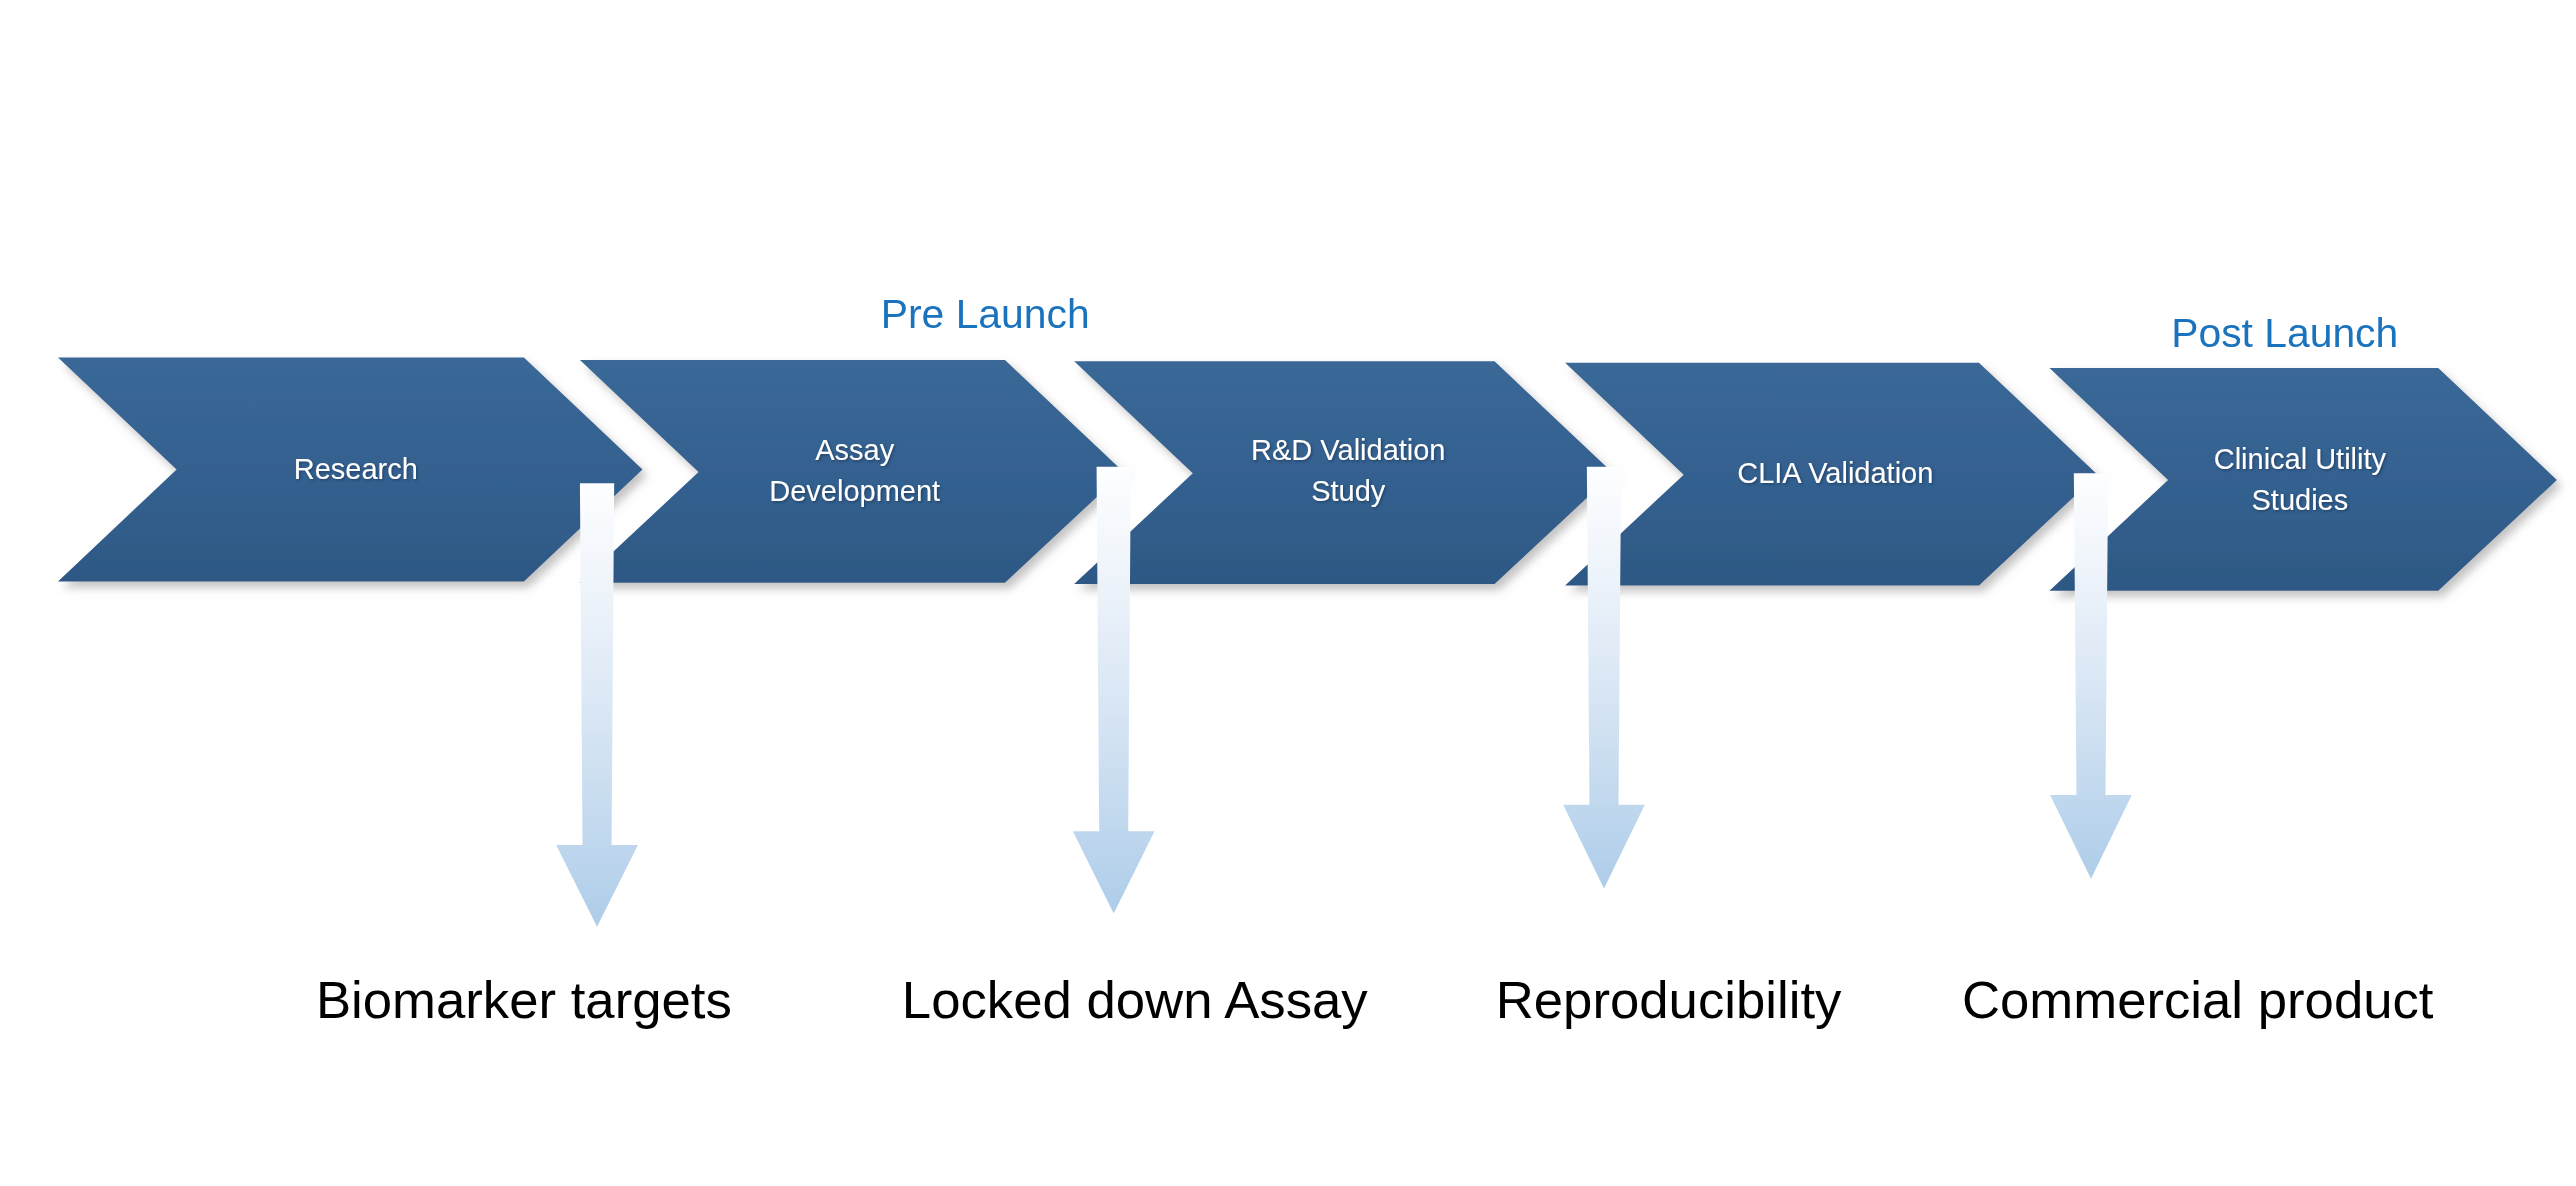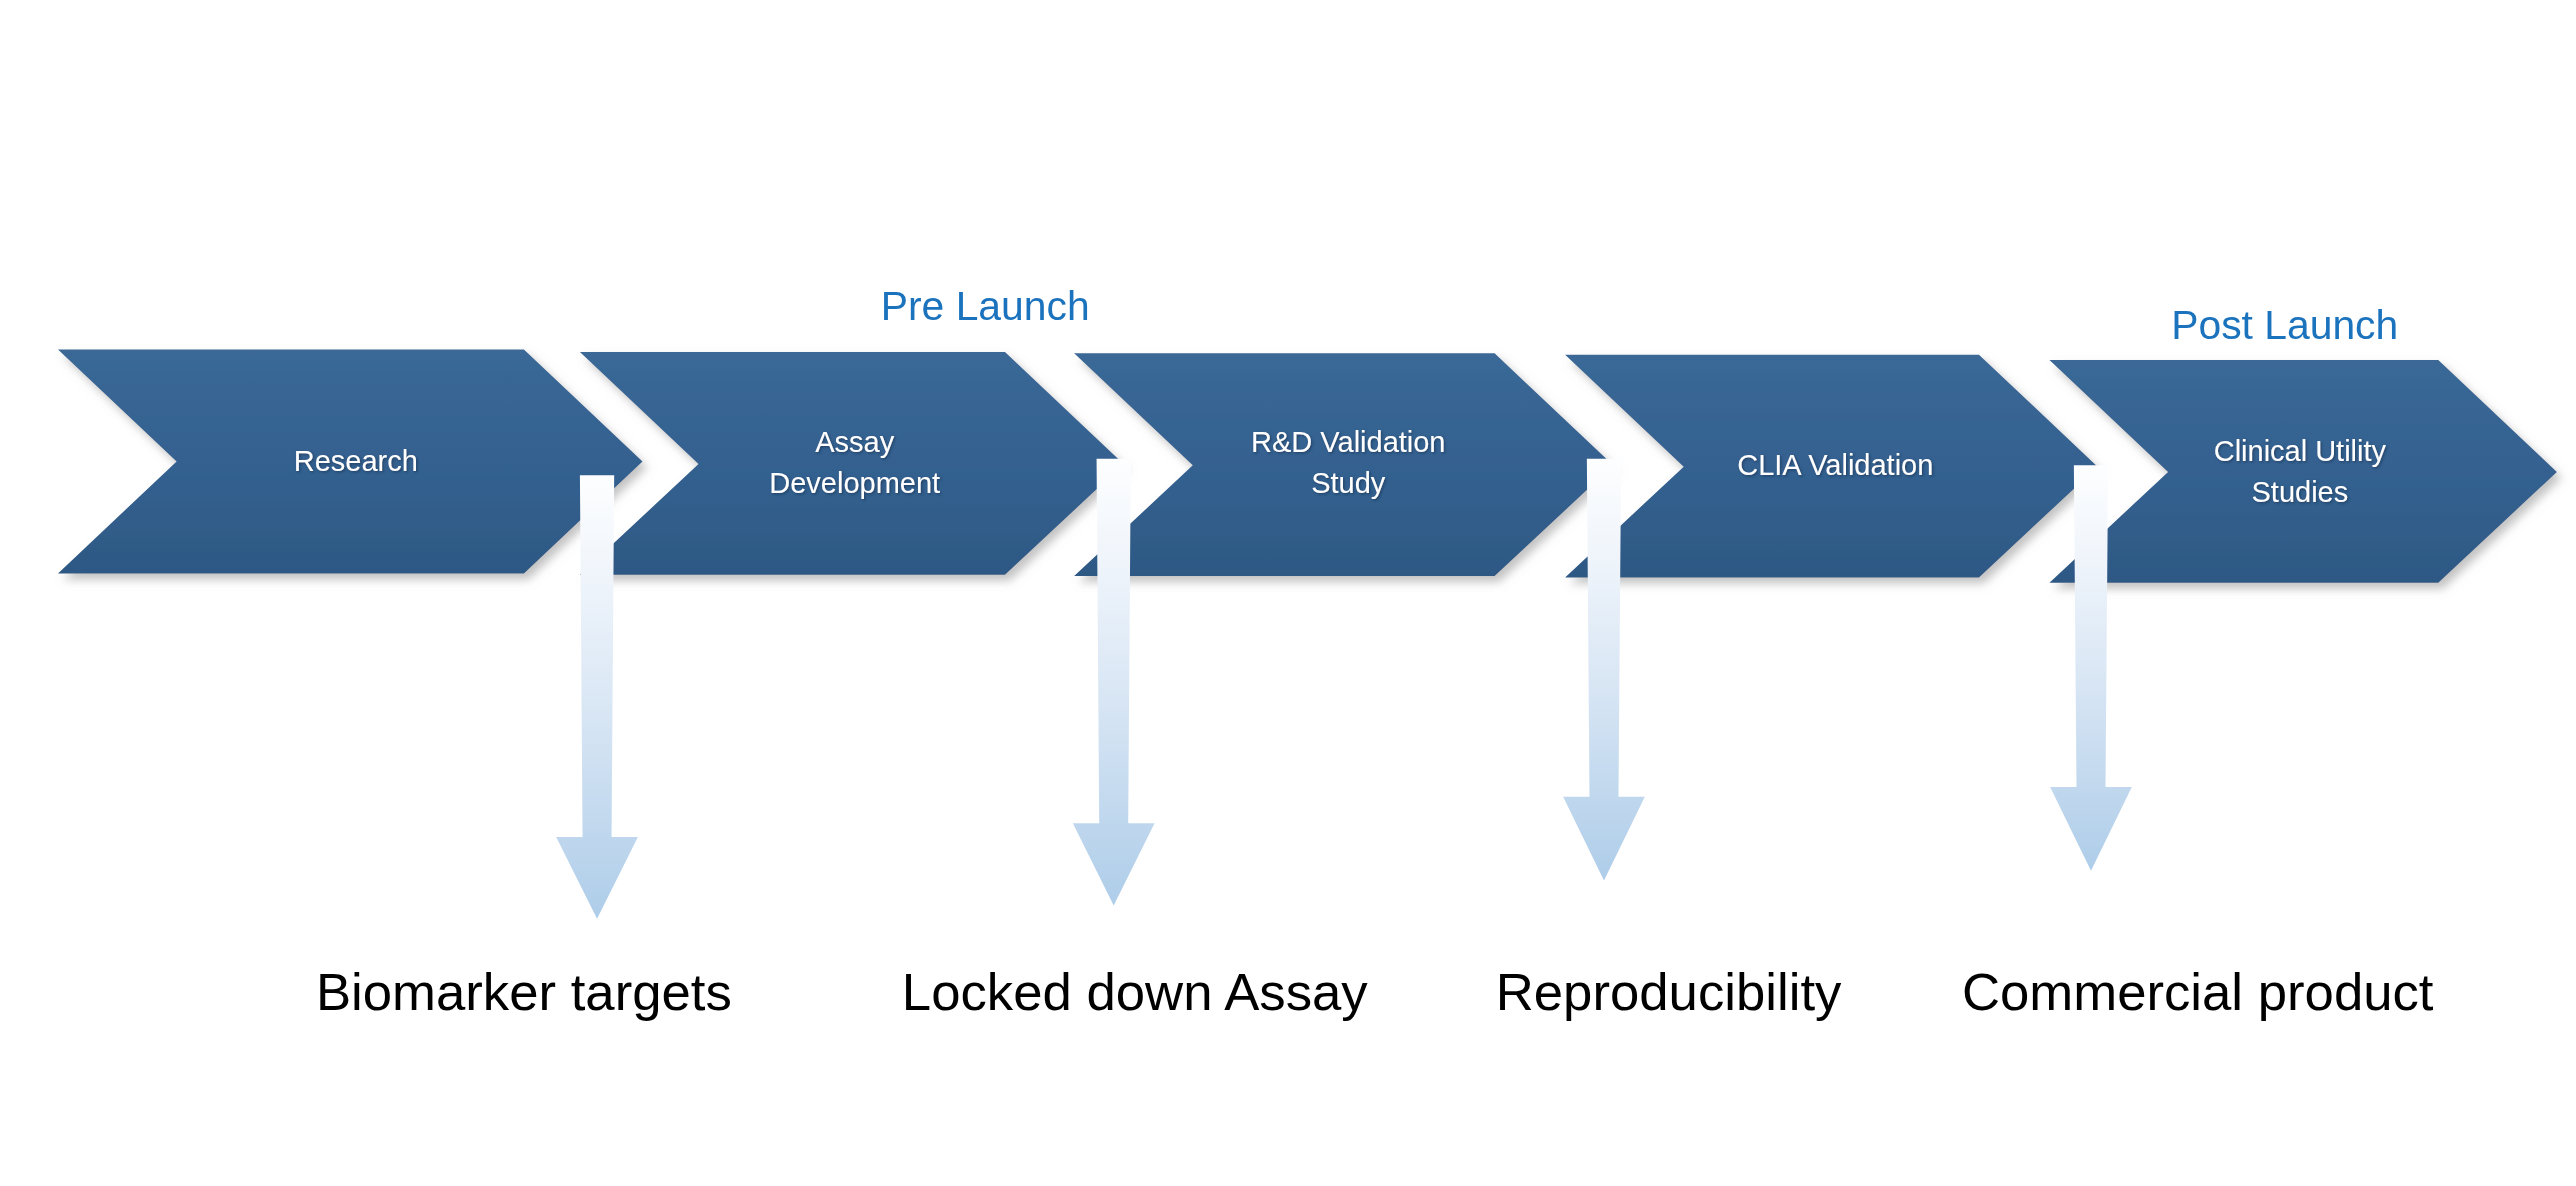--- a/index.html
+++ b/index.html
@@ -11,21 +11,21 @@
   body {
     width: 2576px;
     height: 1187px;
     position: relative;
     overflow: hidden;
     font-family: "Liberation Sans", sans-serif;
   }
   #stage {
     position: absolute;
     left: 0;
-    top: 4px;
+    top: 12px;
     width: 2576px;
     height: 1163px;
   }
   svg.diagram {
     display: block;
     width: 2576px;
     height: 1187px;
   }
   .chev-label {
     fill: #ffffff;

